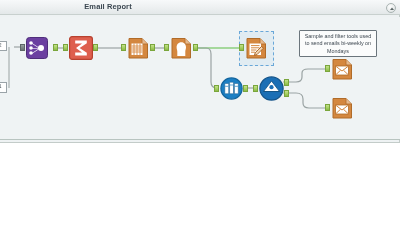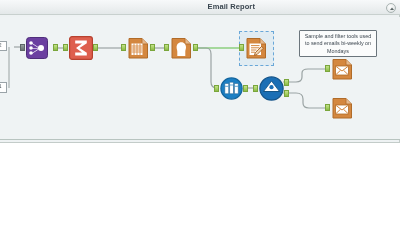--- a/index.html
+++ b/index.html
@@ -38,27 +38,26 @@
     height: 15px;
     box-sizing: border-box;
     background: linear-gradient(to bottom, #f7f9fa 0%, #eceff0 60%, #e3e8e9 100%);
     border-bottom: 1px solid #c8d0ce;
   }
   .container-title {
     position: absolute;
     left: 0;
     top: 2px;
     width: 216px;
-    text-align: right;
+    text-align: center;
     font-size: 7.5px;
     font-weight: bold;
     color: #3a4650;
     letter-spacing: 0.1px;
     white-space: nowrap;
-    padding-left: 39px;
   }
   .collapse-btn {
     position: absolute;
     right: 4px;
     top: 2.5px;
     width: 10px;
     height: 10px;
     border-radius: 50%;
     background: radial-gradient(circle at 40% 35%, #fdfdfd 0%, #e6eaea 65%, #ced5d4 100%);
     border: 1px solid #a9b3b2;

